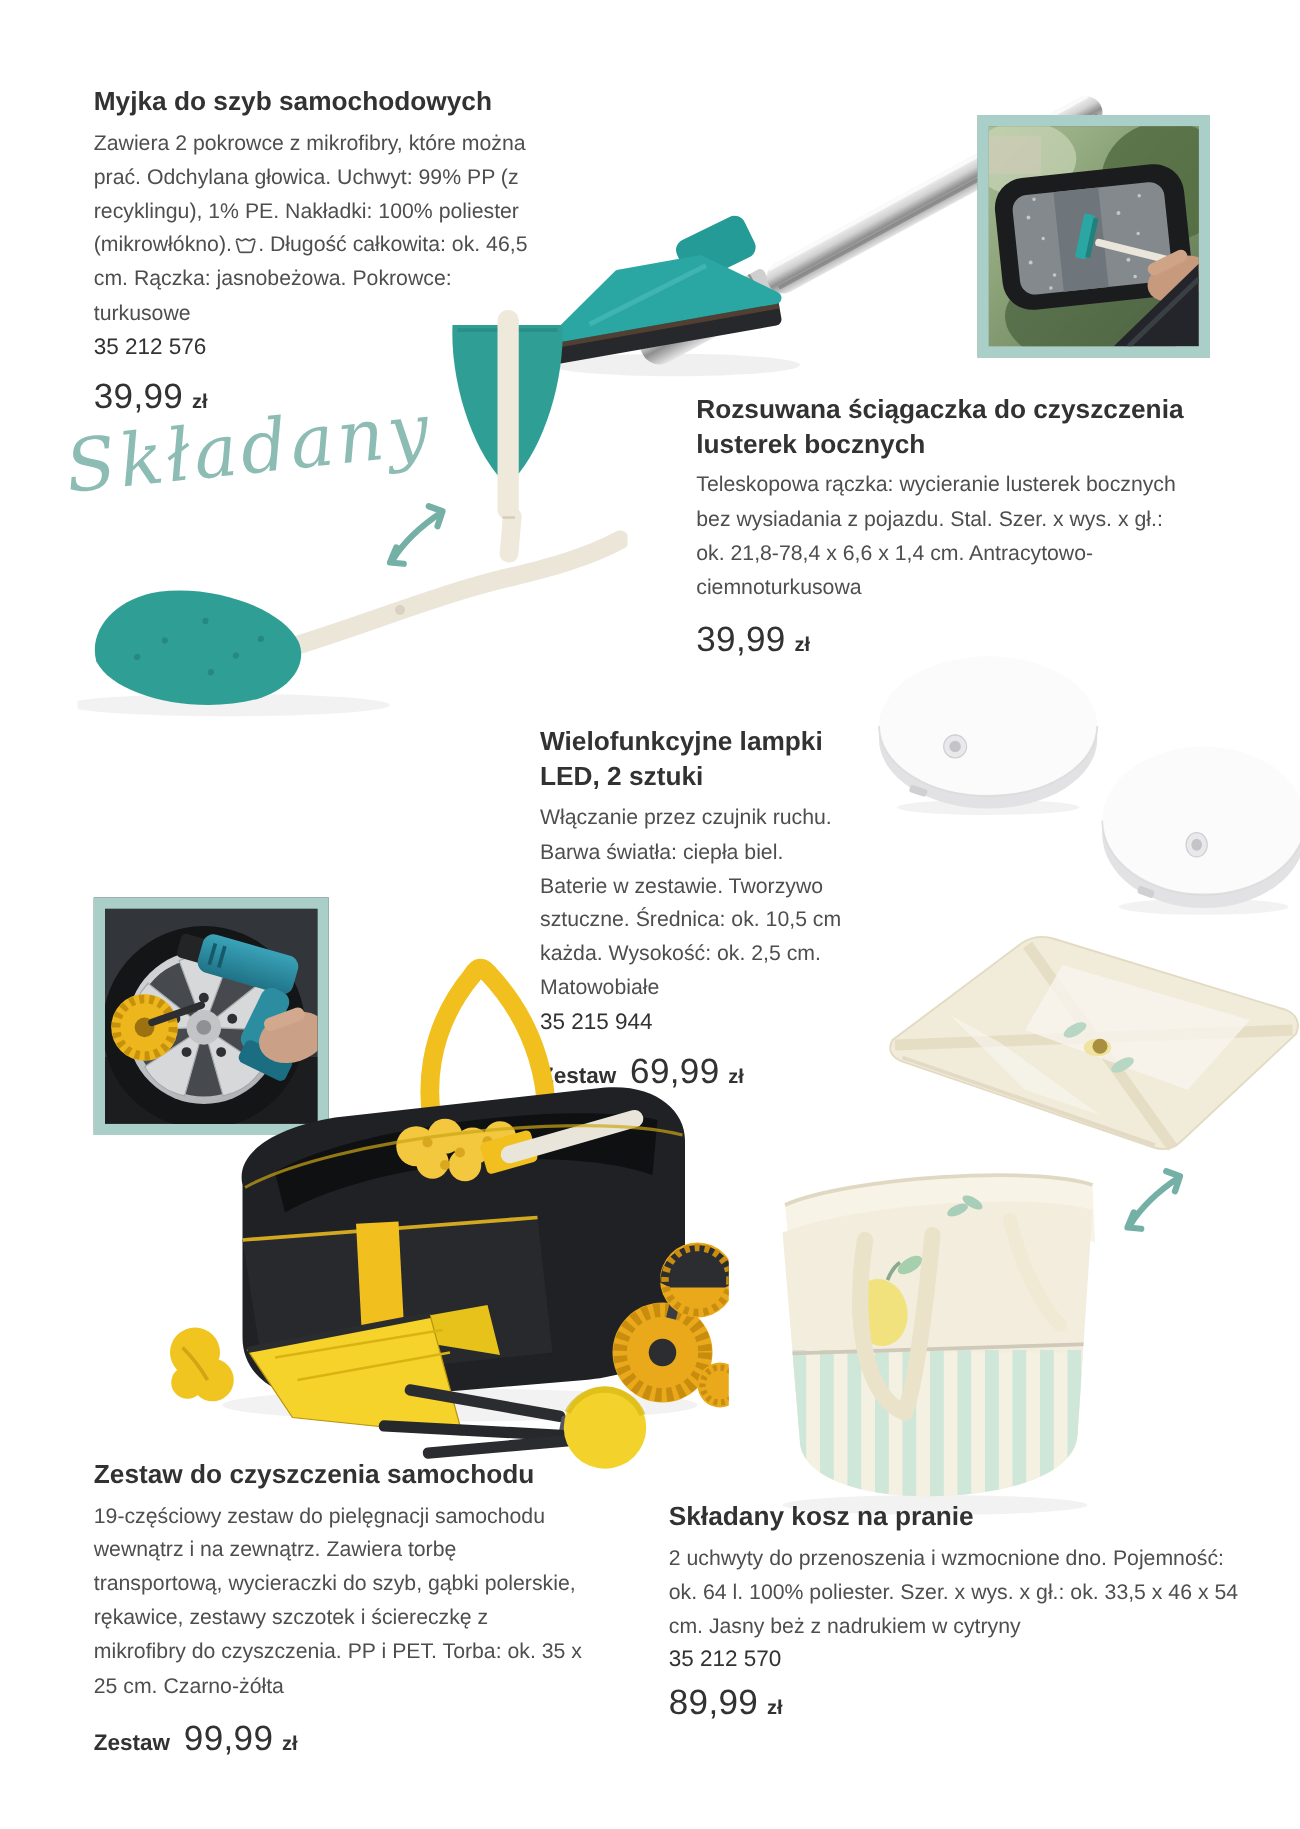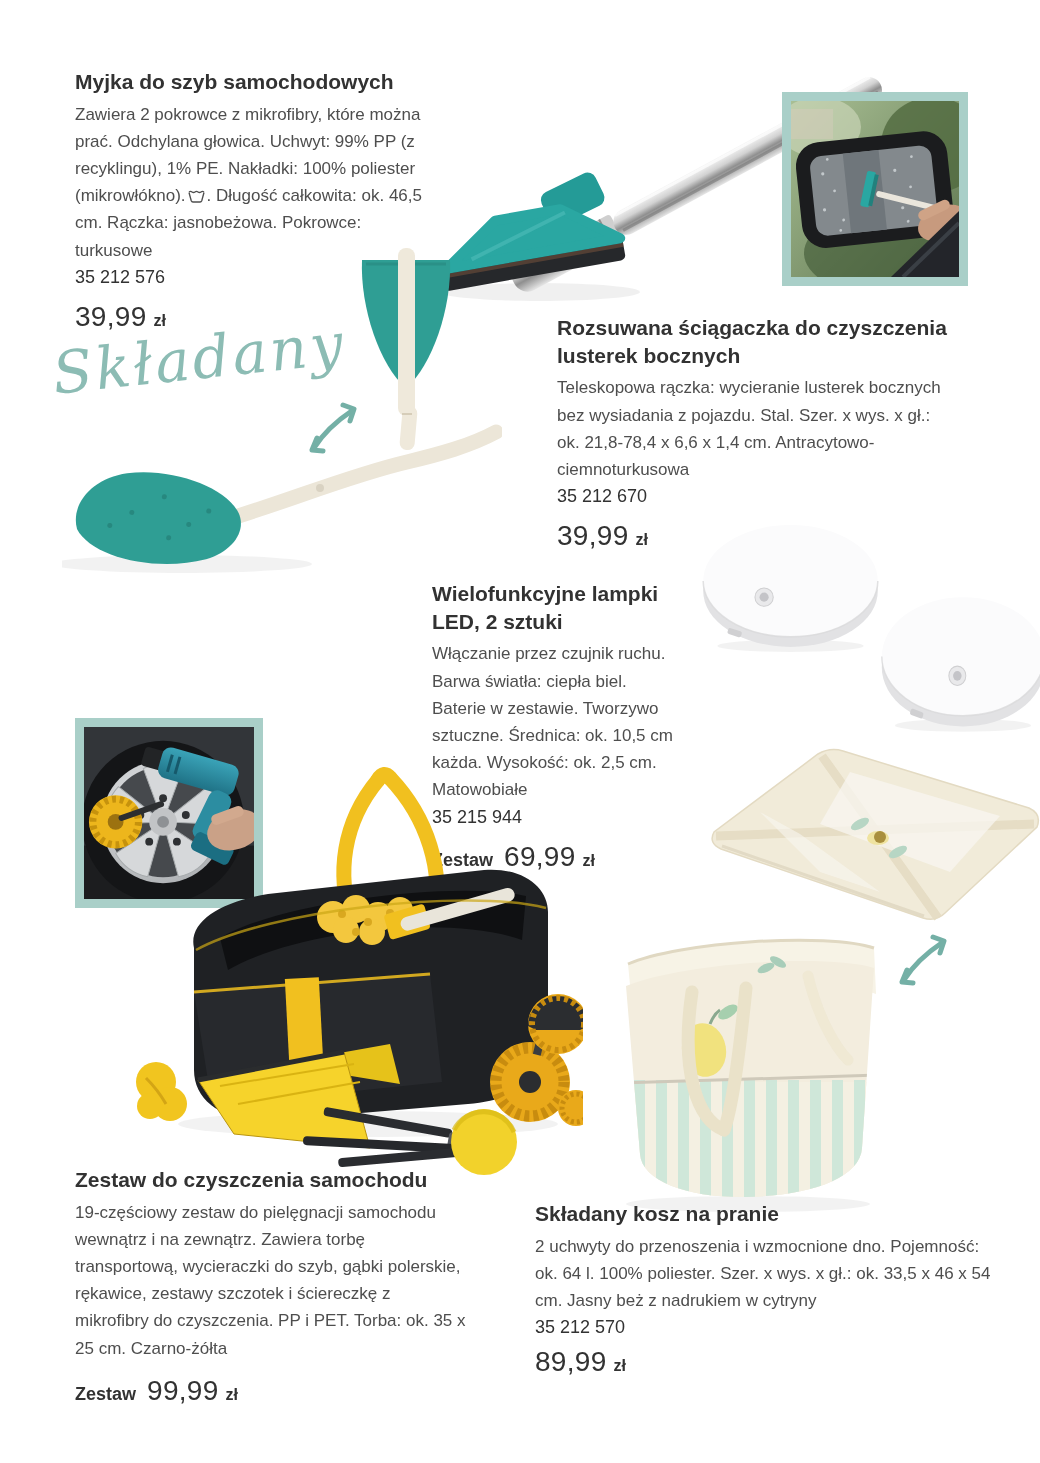--- a/index.html
+++ b/index.html
@@ -113,21 +113,20 @@
       <ellipse cx="152" cy="122" rx="26" ry="17" fill="#c79a7e" transform="rotate(-22 152 122)"></ellipse>
       <rect x="126" y="104" width="34" height="10" rx="5" fill="#cfa386" transform="rotate(-26 143 109)"></rect>
       <path d="M100,176 L168,110 L168,176 Z" fill="#23252a"></path>
       <path d="M112,176 L168,122" stroke="#3a3f45" stroke-width="4" fill="none"></path>
     </svg>
   </div>
 
   <div class="ptext" style="left:557px;top:314px;width:395px;">
     <div class="p-title">Rozsuwana ściągaczka do czyszczenia lusterek bocznych</div>
     <div class="p-desc">Teleskopowa rączka: wycieranie lusterek bocznych bez wysiadania z pojazdu. Stal. Szer. x wys. x gł.: ok. 21,8-78,4 x 6,6 x 1,4 cm. Antracytowo-ciemnoturkusowa</div>
-    <div class="p-art">35 212 670</div>
     <div class="p-price">
       <span class="price-num">39,99</span>
       <span class="price-cur">zł</span>
     </div>
   </div>
 
   <div class="script">Składany</div>
 
   <div class="abs" style="left:302px;top:398px;width:62px;height:62px;">
     <svg width="62" height="62" viewBox="0 0 62 62" fill="none" stroke="#74b0a6" stroke-width="5" stroke-linecap="round" stroke-linejoin="round">

